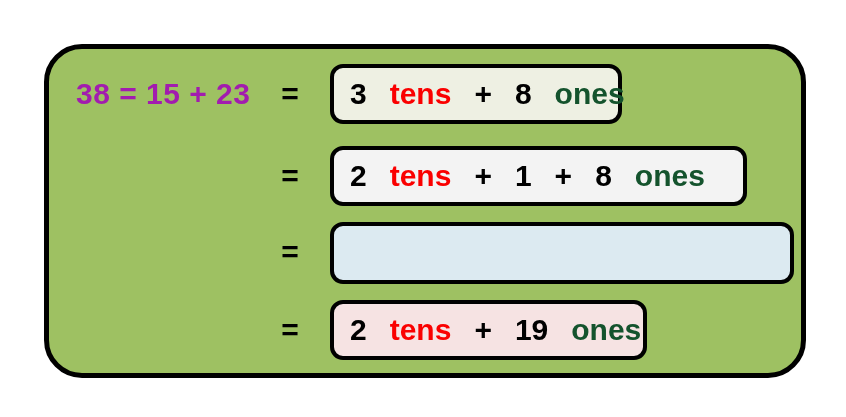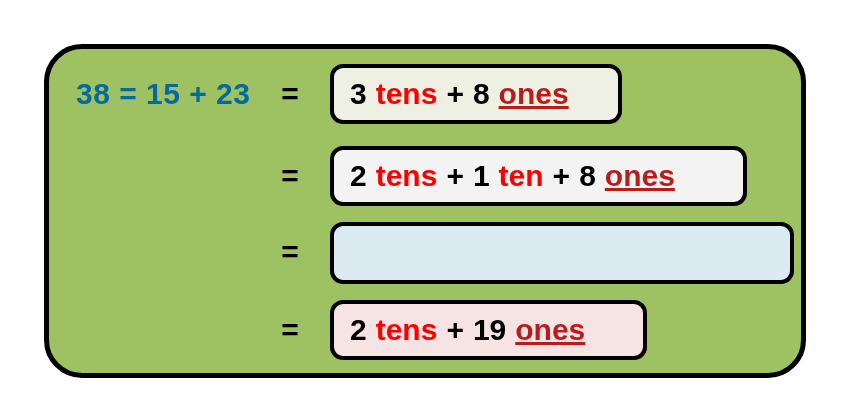--- a/index.html
+++ b/index.html
@@ -37,21 +37,21 @@
   
   .lead {
     position: absolute;
     left: 76px;
     top: 64px;
     height: 60px;
     display: flex;
     align-items: center;
     font-size: 30px;
     font-weight: bold;
-    color: #0369a1;
+    color: #a21caf;
     letter-spacing: 0.5px;
     white-space: nowrap;
   }
 
   
   .eq {
     position: absolute;
     width: 40px;
     text-align: center;
     font-size: 30px;
@@ -100,24 +100,24 @@
     background: #dceaf1;
   }
   .box-4 {
     top: 300px;
     width: 317px;
     height: 60px;
     background: #f6e3e3;
   }
 
   .tok { display: inline-block; }
-  .tok + .tok { margin-left: 9px; }
+  .tok + .tok { margin-left: 23px; }
   .num  { color: #000000; }
   .tens { color: #fa0000; }
-  .ones { color: #b91c1c; text-decoration: underline; }
+  .ones { color: #14532d; }
   .op   { color: #000000; }
 </style>
 </head>
 <body>
 
 <div id="stage">
 
   <div class="panel"></div>
 
   <div class="lead">38 = 15 + 23</div>
@@ -132,21 +132,20 @@
       <span class="tok tens">tens</span>
       <span class="tok op">+</span>
       <span class="tok num">8</span>
       <span class="tok ones">ones</span>
     </div>
   <div class="box box-2">
       <span class="tok num">2</span>
       <span class="tok tens">tens</span>
       <span class="tok op">+</span>
       <span class="tok num">1</span>
-      <span class="tok tens">ten</span>
       <span class="tok op">+</span>
       <span class="tok num">8</span>
       <span class="tok ones">ones</span>
     </div>
   <div class="box box-3"></div>
   <div class="box box-4">
       <span class="tok num">2</span>
       <span class="tok tens">tens</span>
       <span class="tok op">+</span>
       <span class="tok num">19</span>

